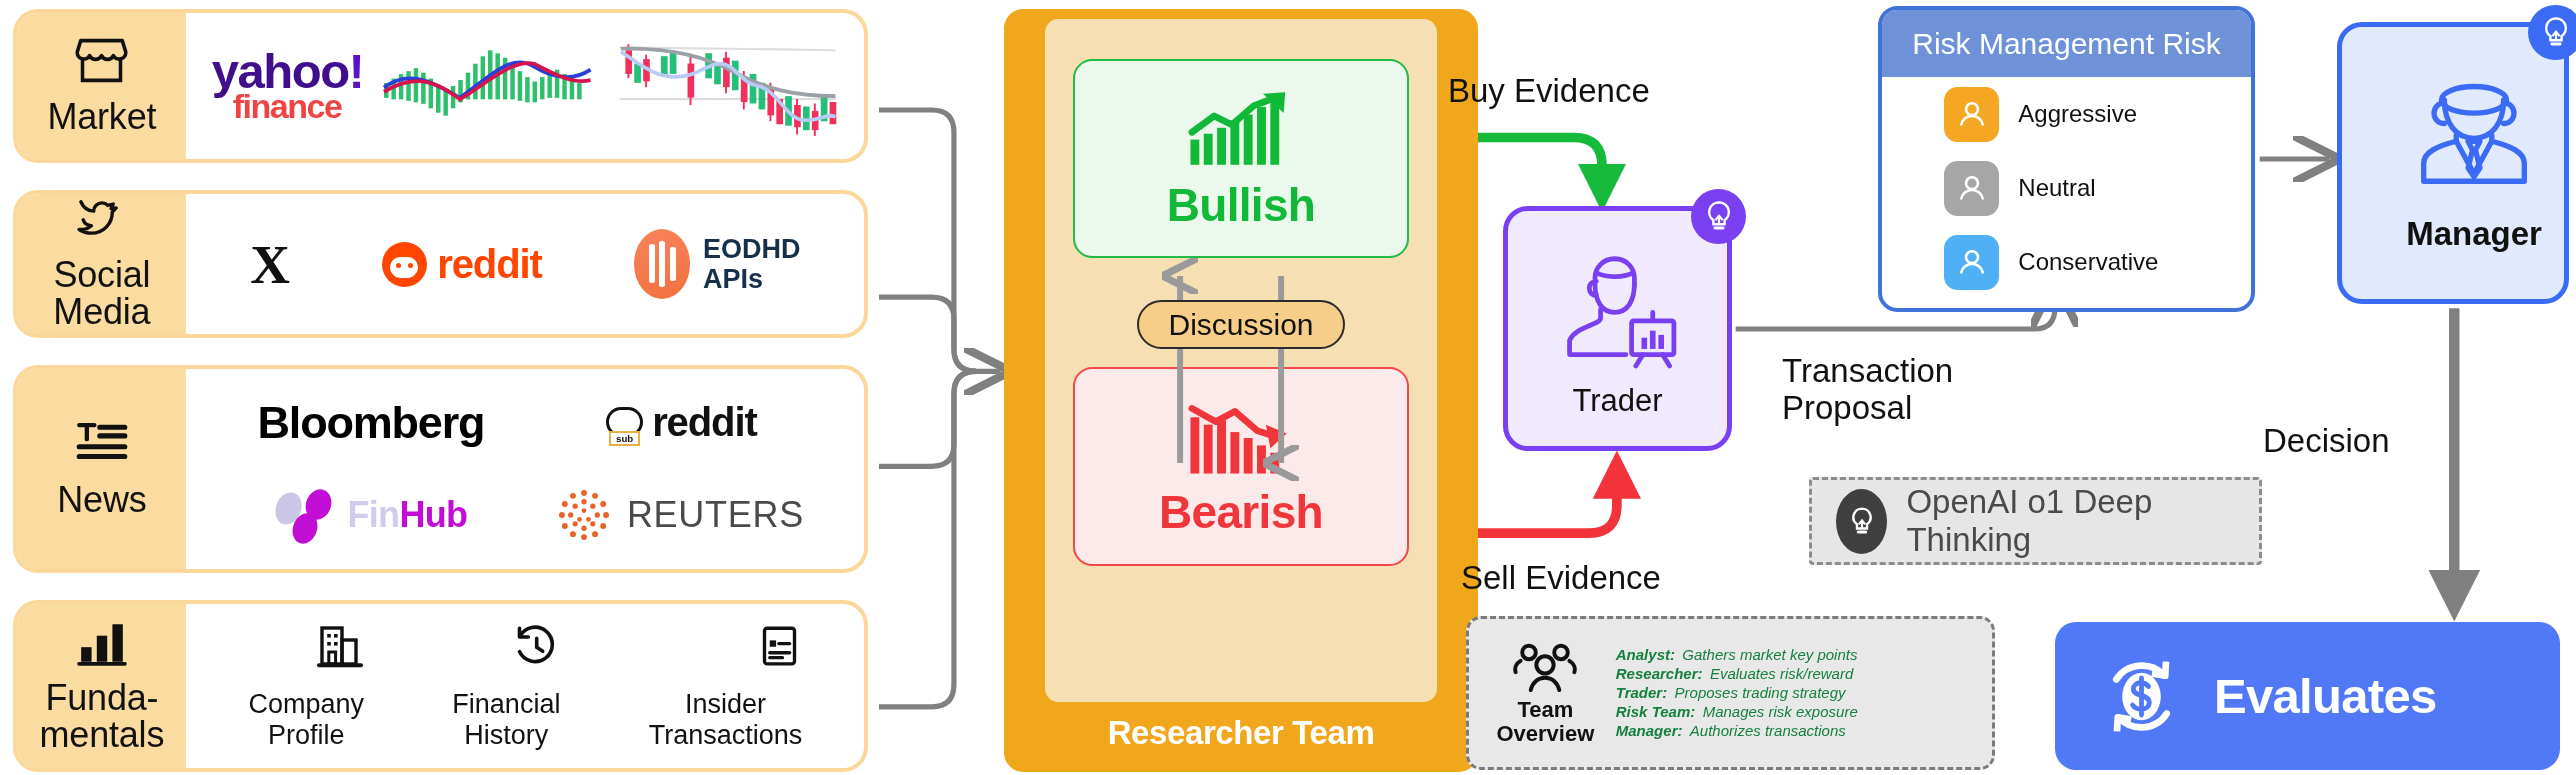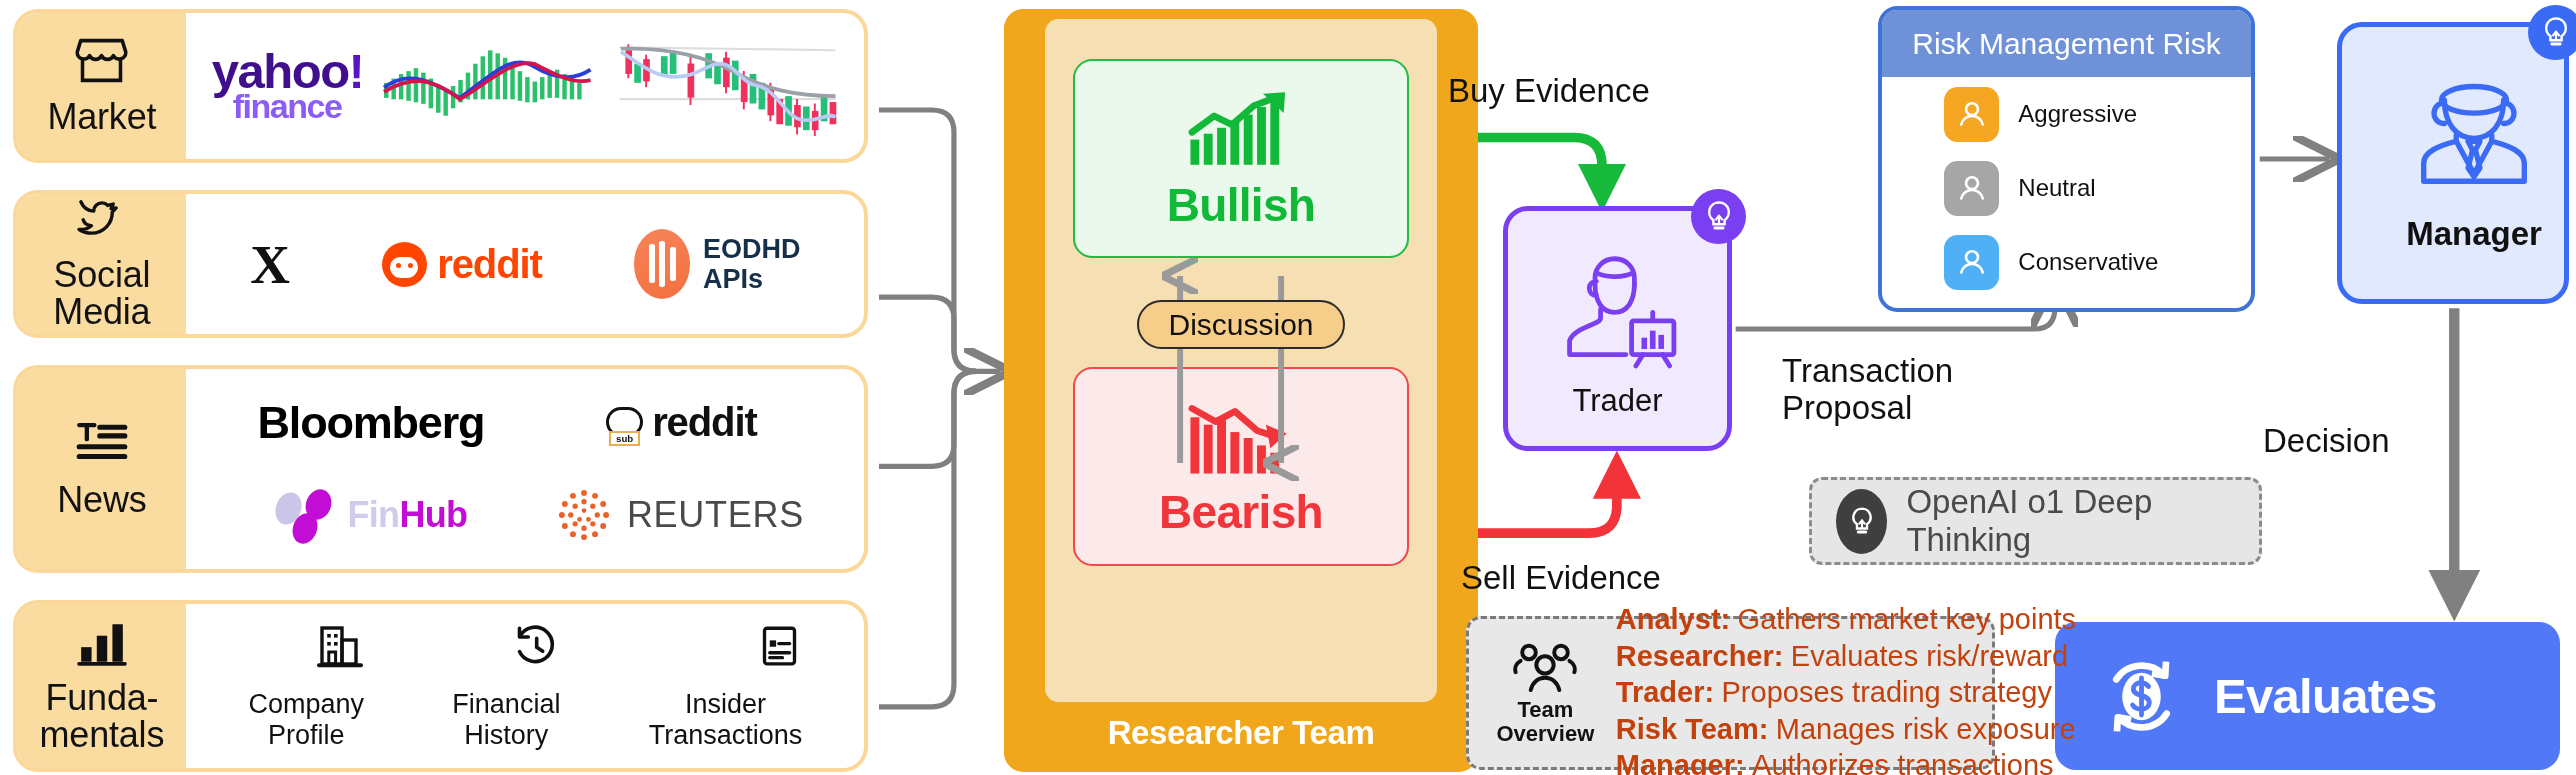--- a/index.html
+++ b/index.html
@@ -45,21 +45,21 @@
   }
 
   
   #row-market   { top: 9px;  height: 154px; }
   #row-social   { top: 190px; height: 148px; }
   #row-news     { top: 365px; height: 208px; }
   #row-fund     { top: 600px; height: 172px; }
 
   
   .logo-yahoo { font-size: 49px; font-weight: 700; color: #3F0F8C; line-height: .86; letter-spacing: -1.5px;}
-  .logo-yahoo .fin { display:block; font-size: 34px; color:#8b5cf6; margin-left: 21px; }
+  .logo-yahoo .fin { display:block; font-size: 34px; color:#ef4444; margin-left: 21px; }
   .logo-yahoo .bang { color:#5B13C4; }
 
   .logo-x { font-size: 55px; font-weight: 700; color: #111; font-family: "Liberation Serif", serif; }
   .logo-reddit { display:flex; align-items:center; gap:10.4px; }
   .reddit-mark { width:45px; height:45px; border-radius:50%; background:#FF4500; position:relative; }
   .reddit-mark:before { content:""; position:absolute; left:8.2px; top:15px; width:28px; height:21px;
      background:#fff; border-radius:15px 15px 16.3px 16.3px; }
   .reddit-mark:after { content:""; position:absolute; left:14px; top:21.5px; width:5.2px; height:5.2px;
      border-radius:50%; background:#FF4500; box-shadow: 12px 0 0 #FF4500; }
   .logo-reddit .txt { font-size:40px; font-weight:700; color:#FF4500; letter-spacing:-1.1px; }
@@ -178,40 +178,40 @@
   #execution{
     position:absolute; left:2055px; top:622px; width:505px; height:148px;
     background:#5179F7; border-radius:21px;
     display:flex;align-items:center; gap:28px; padding-left:42px;
   }
   #execution .nm{ font-size:49px;font-weight:700;color:#fff;letter-spacing:-0.7px;}
 
   
   #openai-chip{
     position:absolute; left:1809px; top:477px; width:453px; height:88px;
-    background:#E6E6E6; border:3px dashed #8C8C8C; border-radius:13px;
+    background:#E6E6E6; border:3px dashed #8C8C8C; border-radius:4px;
     display:flex;align-items:center;gap:19.3px;padding-left:24px;
   }
   #openai-chip .nm{ font-size:33px;color:#4A4A4A; }
   .bulb-dark{ width:55px;height:65px;border-radius:50%;background:#3F3F3F;
     display:flex;align-items:center;justify-content:center;}
 
   
   #teamoverview{
     position:absolute; left:1466px; top:616px; width:529px; height:154px;
     background:#E8E8E8; border:3px dashed #7A7A7A; border-radius:15px;
     display:flex; align-items:center; gap:7.4px; padding:6px 10.4px 6px 13.4px;
   }
   #teamoverview .left{
     width:126px; flex:0 0 126px; display:flex;flex-direction:column;
     align-items:center; justify-content:center; gap:4.5px;
   }
   #teamoverview .left .t{ font-size:22px;font-weight:700;color:#111;line-height:1.06;text-align:center;}
   #teamoverview .rows{ flex:1; display:flex;flex-direction:column;justify-content:center; gap:0.7px;}
-  #teamoverview .r{ font-size:29px; color:#c2410c; white-space:nowrap; line-height:1.23;}
+  #teamoverview .r{ font-size:15px; color:#15803d; white-space:nowrap; line-height:1.23;font-style:italic;}
   #teamoverview .r b{ font-weight:700; }
   #teamoverview .r span.d{ margin-left:7.4px; }
 
   
   .edge-lb{ position:absolute; font-size:33px; color:#111; line-height:1.12; }
   #lb-buy{  left:1448px; top:73px; }
   #lb-sell{ left:1461px; top:560px; }
   #lb-trans{ left:1782px; top:353px; text-align:left; }
   #lb-dec{ left:2263px; top:423px; }
 </style>

